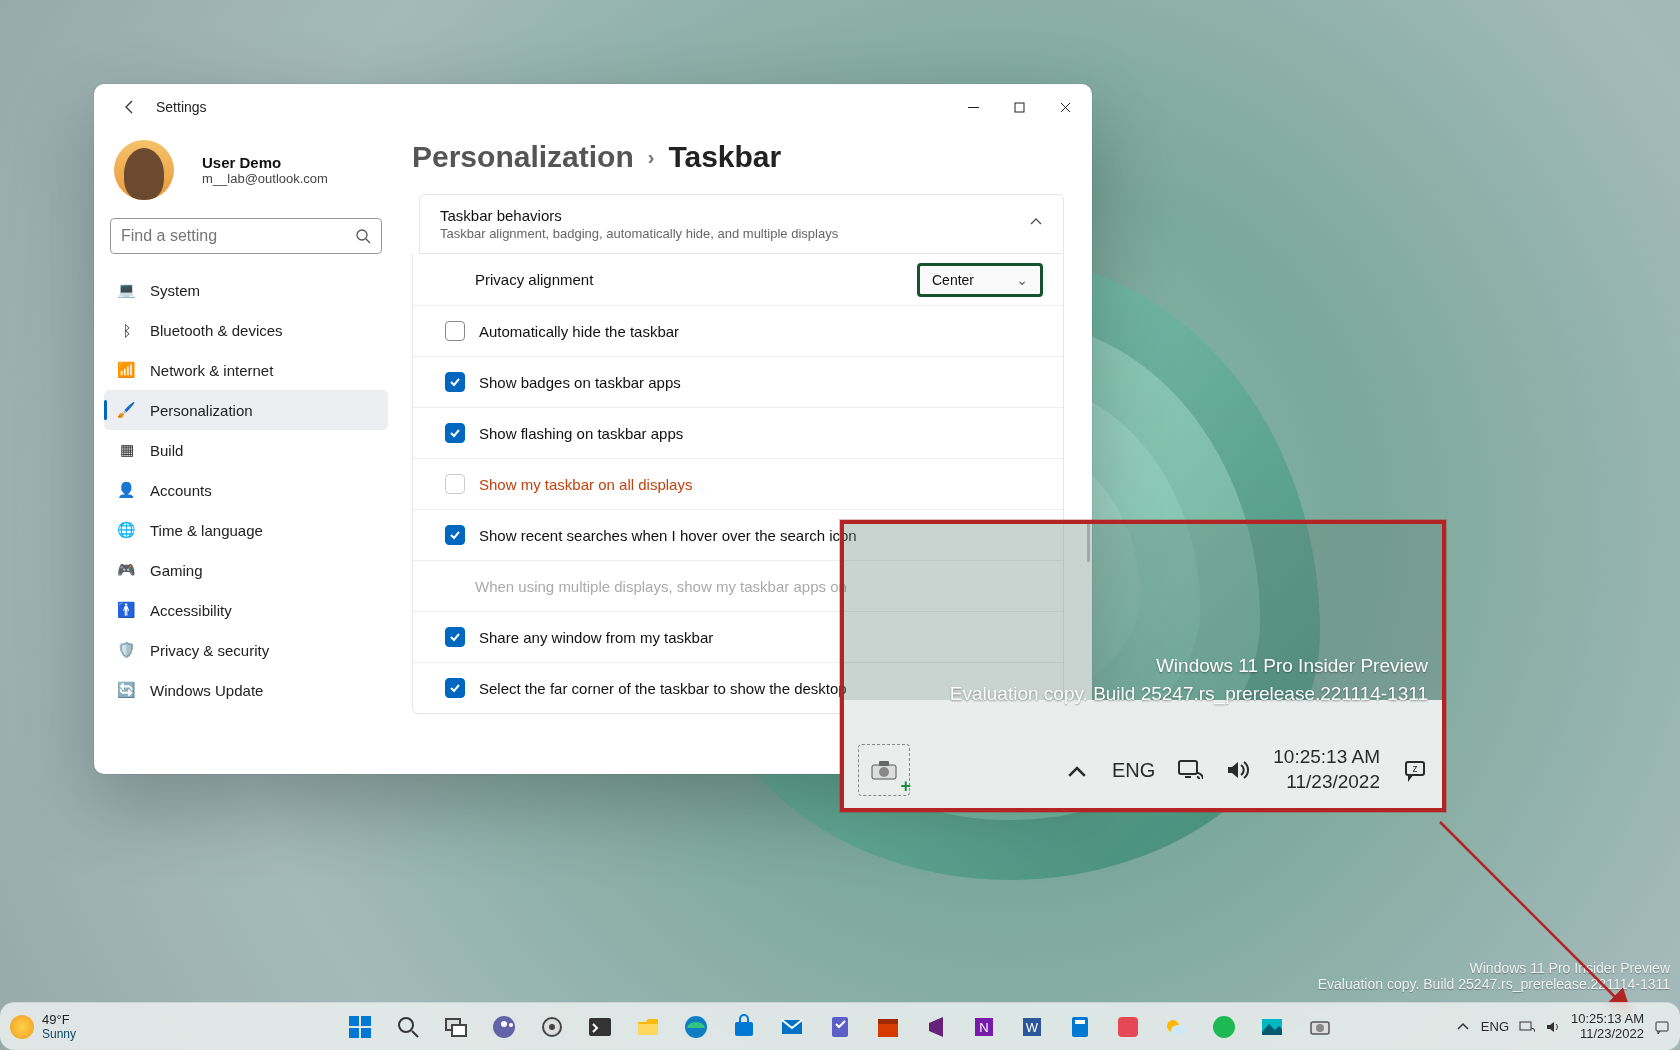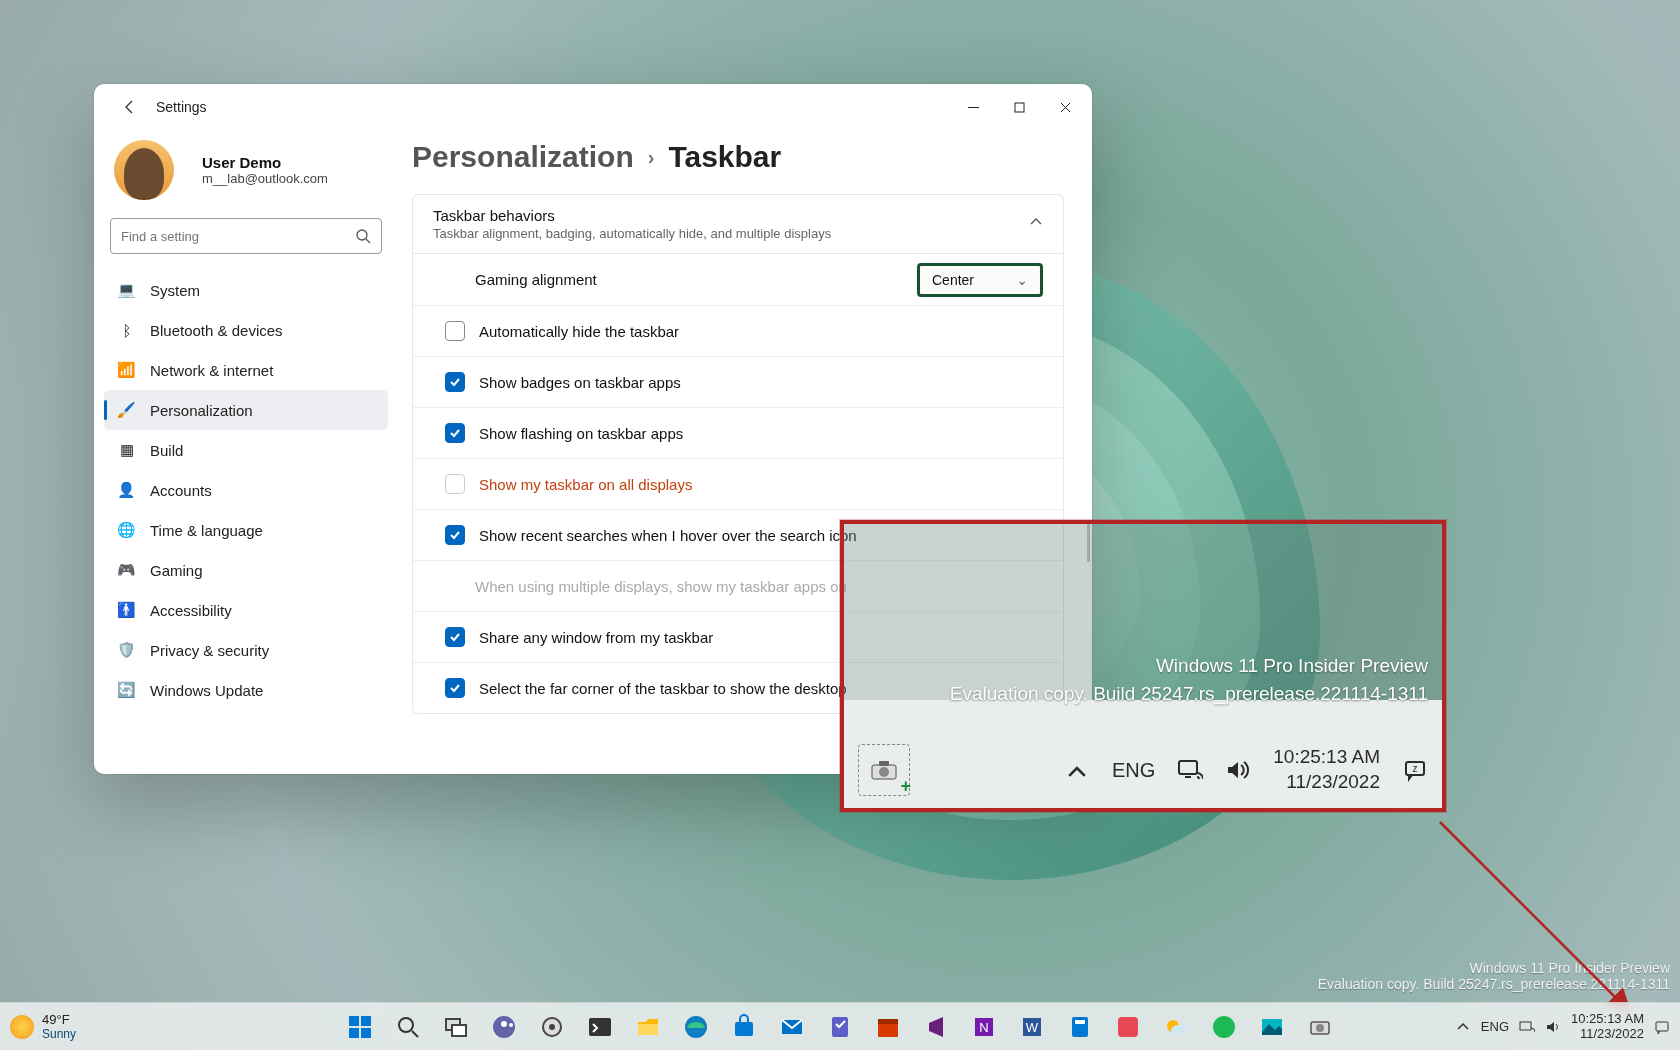--- a/index.html
+++ b/index.html
@@ -34,35 +34,35 @@
   .content { flex:1; display:flex; overflow:hidden; }
 
   
   .sidebar { width: 304px; padding: 0 10px 10px 10px; }
   .profile { display:flex; align-items:center; gap:28px; padding: 10px 10px 18px 10px; }
   .avatar { width:60px; height:60px; border-radius:50%; background:linear-gradient(#f6c26b,#e89a3a); position:relative; overflow:hidden; }
   .avatar::after{content:"";position:absolute;inset:8px 10px 0 10px;border-radius:50% 50% 40% 40%;background:#6b4a2f;}
   .profile .name { font-size:15px; font-weight:600; color:#111; }
   .profile .email { font-size:13px; color:#444; }
   .search-box { display:flex; align-items:center; border:1px solid #999; border-radius:4px; height:36px; padding:0 10px; margin: 0 6px 16px 6px; }
-  .search-box input { flex:1; border:none; outline:none; font-size:13px; background:transparent; }
+  .search-box input { flex:1; border:none; outline:none; font-size:16px; background:transparent; }
   .search-box .sicon { width:16px; height:16px; color:#555; }
 
   .nav-item { display:flex; align-items:center; gap:14px; height:40px; padding:0 14px; border-radius:5px; cursor:pointer; font-size:15px; color:#222; }
   .nav-item.active { background:#eceef2; position:relative; }
   .nav-item.active::before { content:""; position:absolute; left:0; top:10px; bottom:10px; width:3px; background:#0067c0; border-radius:2px; }
   .nav-icon { width:18px; height:18px; display:flex; align-items:center; justify-content:center; font-size:15px; }
 
   
   .main { flex:1; padding: 6px 28px 0 0; overflow:hidden; }
   .breadcrumb { display:flex; align-items:center; gap:14px; font-size:30px; font-weight:600; color:#222; padding: 4px 0 20px 14px; }
   .breadcrumb .parent { color:#555; font-weight:600; }
   .breadcrumb .chev { color:#777; font-size:20px; }
 
-  .section-header { border:1px solid #e6e6e6; border-radius:6px 6px 0 0; padding:12px 20px; display:flex; align-items:center; margin-left:14px; }
+  .section-header { border:1px solid #e6e6e6; border-radius:6px 6px 0 0; padding:12px 20px; display:flex; align-items:center; margin-left:21px; }
   .section-header .titles .t1 { font-size:15px; color:#111; }
   .section-header .titles .t2 { font-size:13px; color:#666; margin-top:2px; }
   .section-header .expand { margin-left:auto; color:#555; }
 
   .rows { margin-left:14px; border-left:1px solid #e6e6e6; border-right:1px solid #e6e6e6; border-bottom:1px solid #e6e6e6; border-radius:0 0 6px 6px; }
   .row { display:flex; align-items:center; height:51px; padding:0 20px 0 62px; border-top:1px solid #eee; font-size:15px; color:#111; }
   .row.first{border-top:none;}
   .row.disabled { color:#c2410c; }
   .row .cklabel { }
   .checkbox { width:20px; height:20px; border:1px solid #888; border-radius:4px; margin-right:14px; margin-left:-30px; display:flex; align-items:center; justify-content:center; flex-shrink:0; }
@@ -71,21 +71,21 @@
   .checkbox.disabled { border-color:#ccc; }
   .row .select { margin-left:auto; border:3px solid #14532d; border-radius:4px; height:34px; width:126px; display:flex; align-items:center; padding:0 12px; font-size:14px; background:#fafafa;}
   .row .select .chv { margin-left:auto; color:#666; }
   .row-heading { height:51px; display:flex; align-items:center; padding:0 20px 0 62px; border-top:1px solid #eee; font-size:15px; color:#aaa; }
   .scroll-indicator{position:absolute;right:2px;top:438px;width:3px;height:40px;background:#c0c0c0;border-radius:2px;}
 
   
   .watermark { position:absolute; right:10px; bottom:58px; text-align:right; color:#f0f2f1; font-size:14px; text-shadow:0 1px 1px rgba(0,0,0,.3); }
 
   
-  .taskbar { position:absolute; bottom:0; left:0; right:0; height:48px; background: rgba(235,240,238,.85); backdrop-filter: blur(6px); display:flex; align-items:center; padding:0 10px; border-top:1px solid rgba(0,0,0,.08);}
+  .taskbar { position:absolute; bottom:0; left:0; right:0; height:48px; background: rgba(235,240,238,.85); backdrop-filter: blur(6px); display:flex; align-items:center; padding:0 10px; border-top:1px solid rgba(0,0,0,.08);border-radius:14px;}
   .weather { display:flex; align-items:center; gap:8px; font-size:13px; color:#222; }
   .weather .sun { width:24px;height:24px;border-radius:50%;background:radial-gradient(#ffd24a,#f29a1f);}
   .weather .txt .line2 { font-size:12px; color:#0c4a6e; }
   .center-icons { position:absolute; left:50%; transform:translateX(-50%); display:flex; gap:8px; }
   .tb-icon { width:40px; height:40px; display:flex; align-items:center;justify-content:center; border-radius:4px; }
   .tb-icon svg, .tb-icon .glyph { width:26px; height:26px; }
   .tray { margin-left:auto; display:flex; align-items:center; gap:10px; color:#2a2a2a; font-size:13px; }
   .tray .clock { text-align:right; line-height:1.15; }
   .tray svg{width:16px;height:16px;}
 
@@ -222,21 +222,21 @@
         </div>
         <div class="expand">
           <svg width="14" height="14" viewBox="0 0 14 14">
               <path d="M2 9 L7 4 L12 9" stroke="#555" stroke-width="1.4" fill="none"></path>
             </svg>
         </div>
       </div>
 
       <div class="rows" style="position:relative;">
         <div class="row first">
-          <span class="cklabel">Gaming alignment</span>
+          <span class="cklabel">Privacy alignment</span>
           <div class="select">
             <span>Center</span>
             <span class="chv">⌄</span>
           </div>
         </div>
         <div class="row">
           <div class="checkbox"></div>
           <span>Automatically hide the taskbar</span>
         </div>
         <div class="row">

